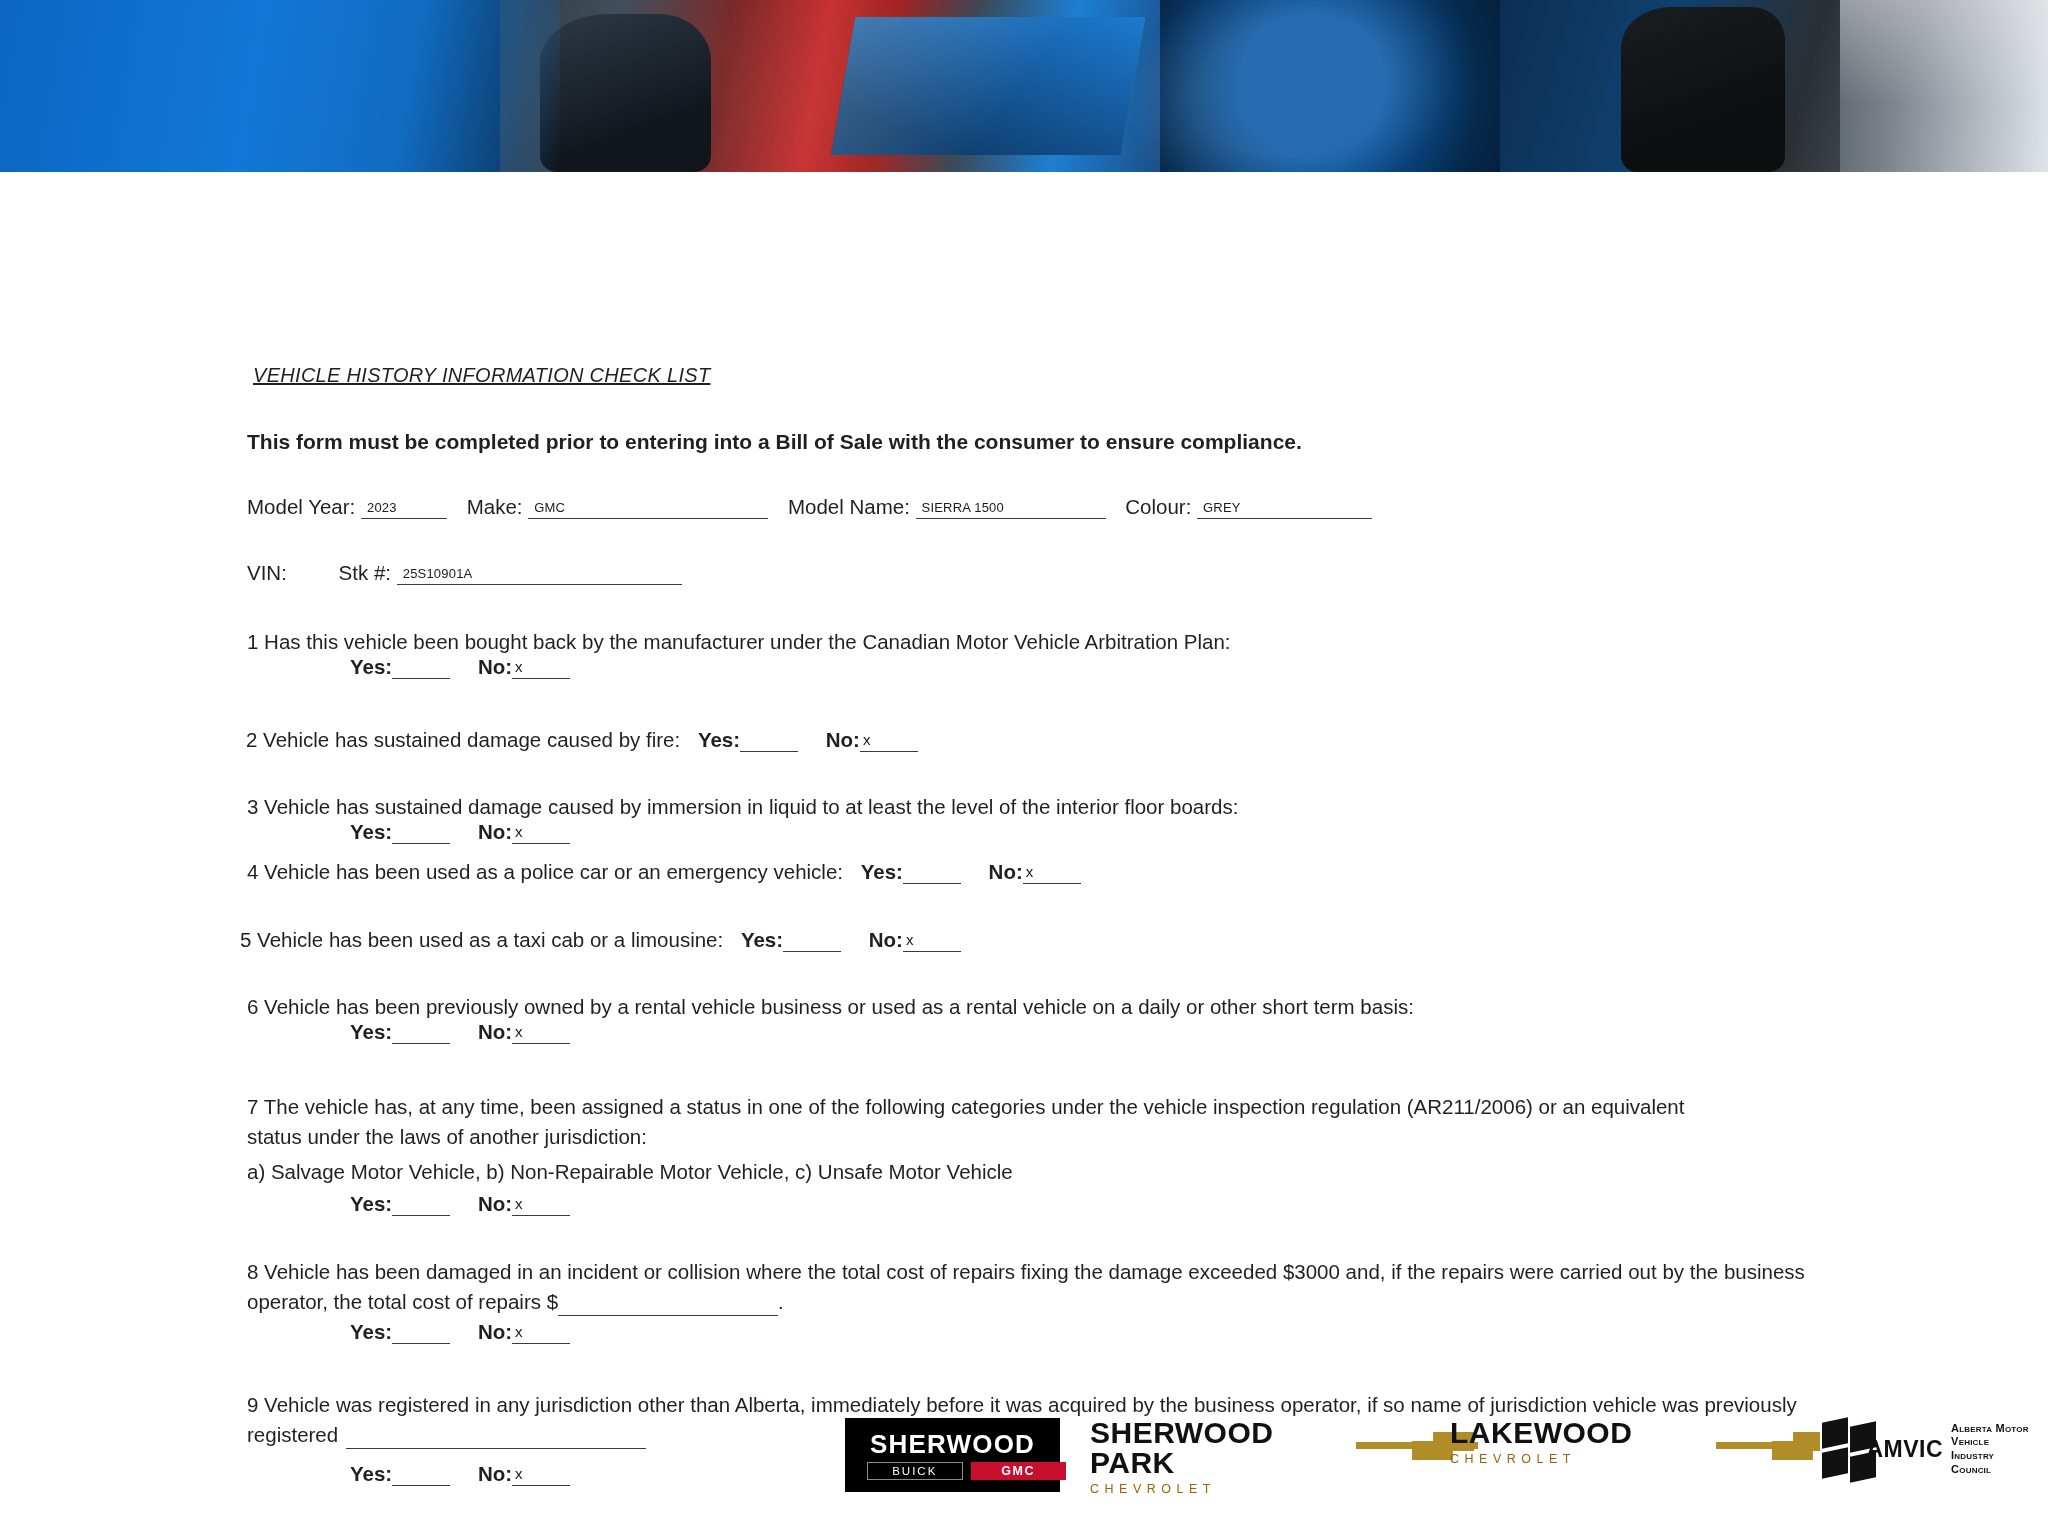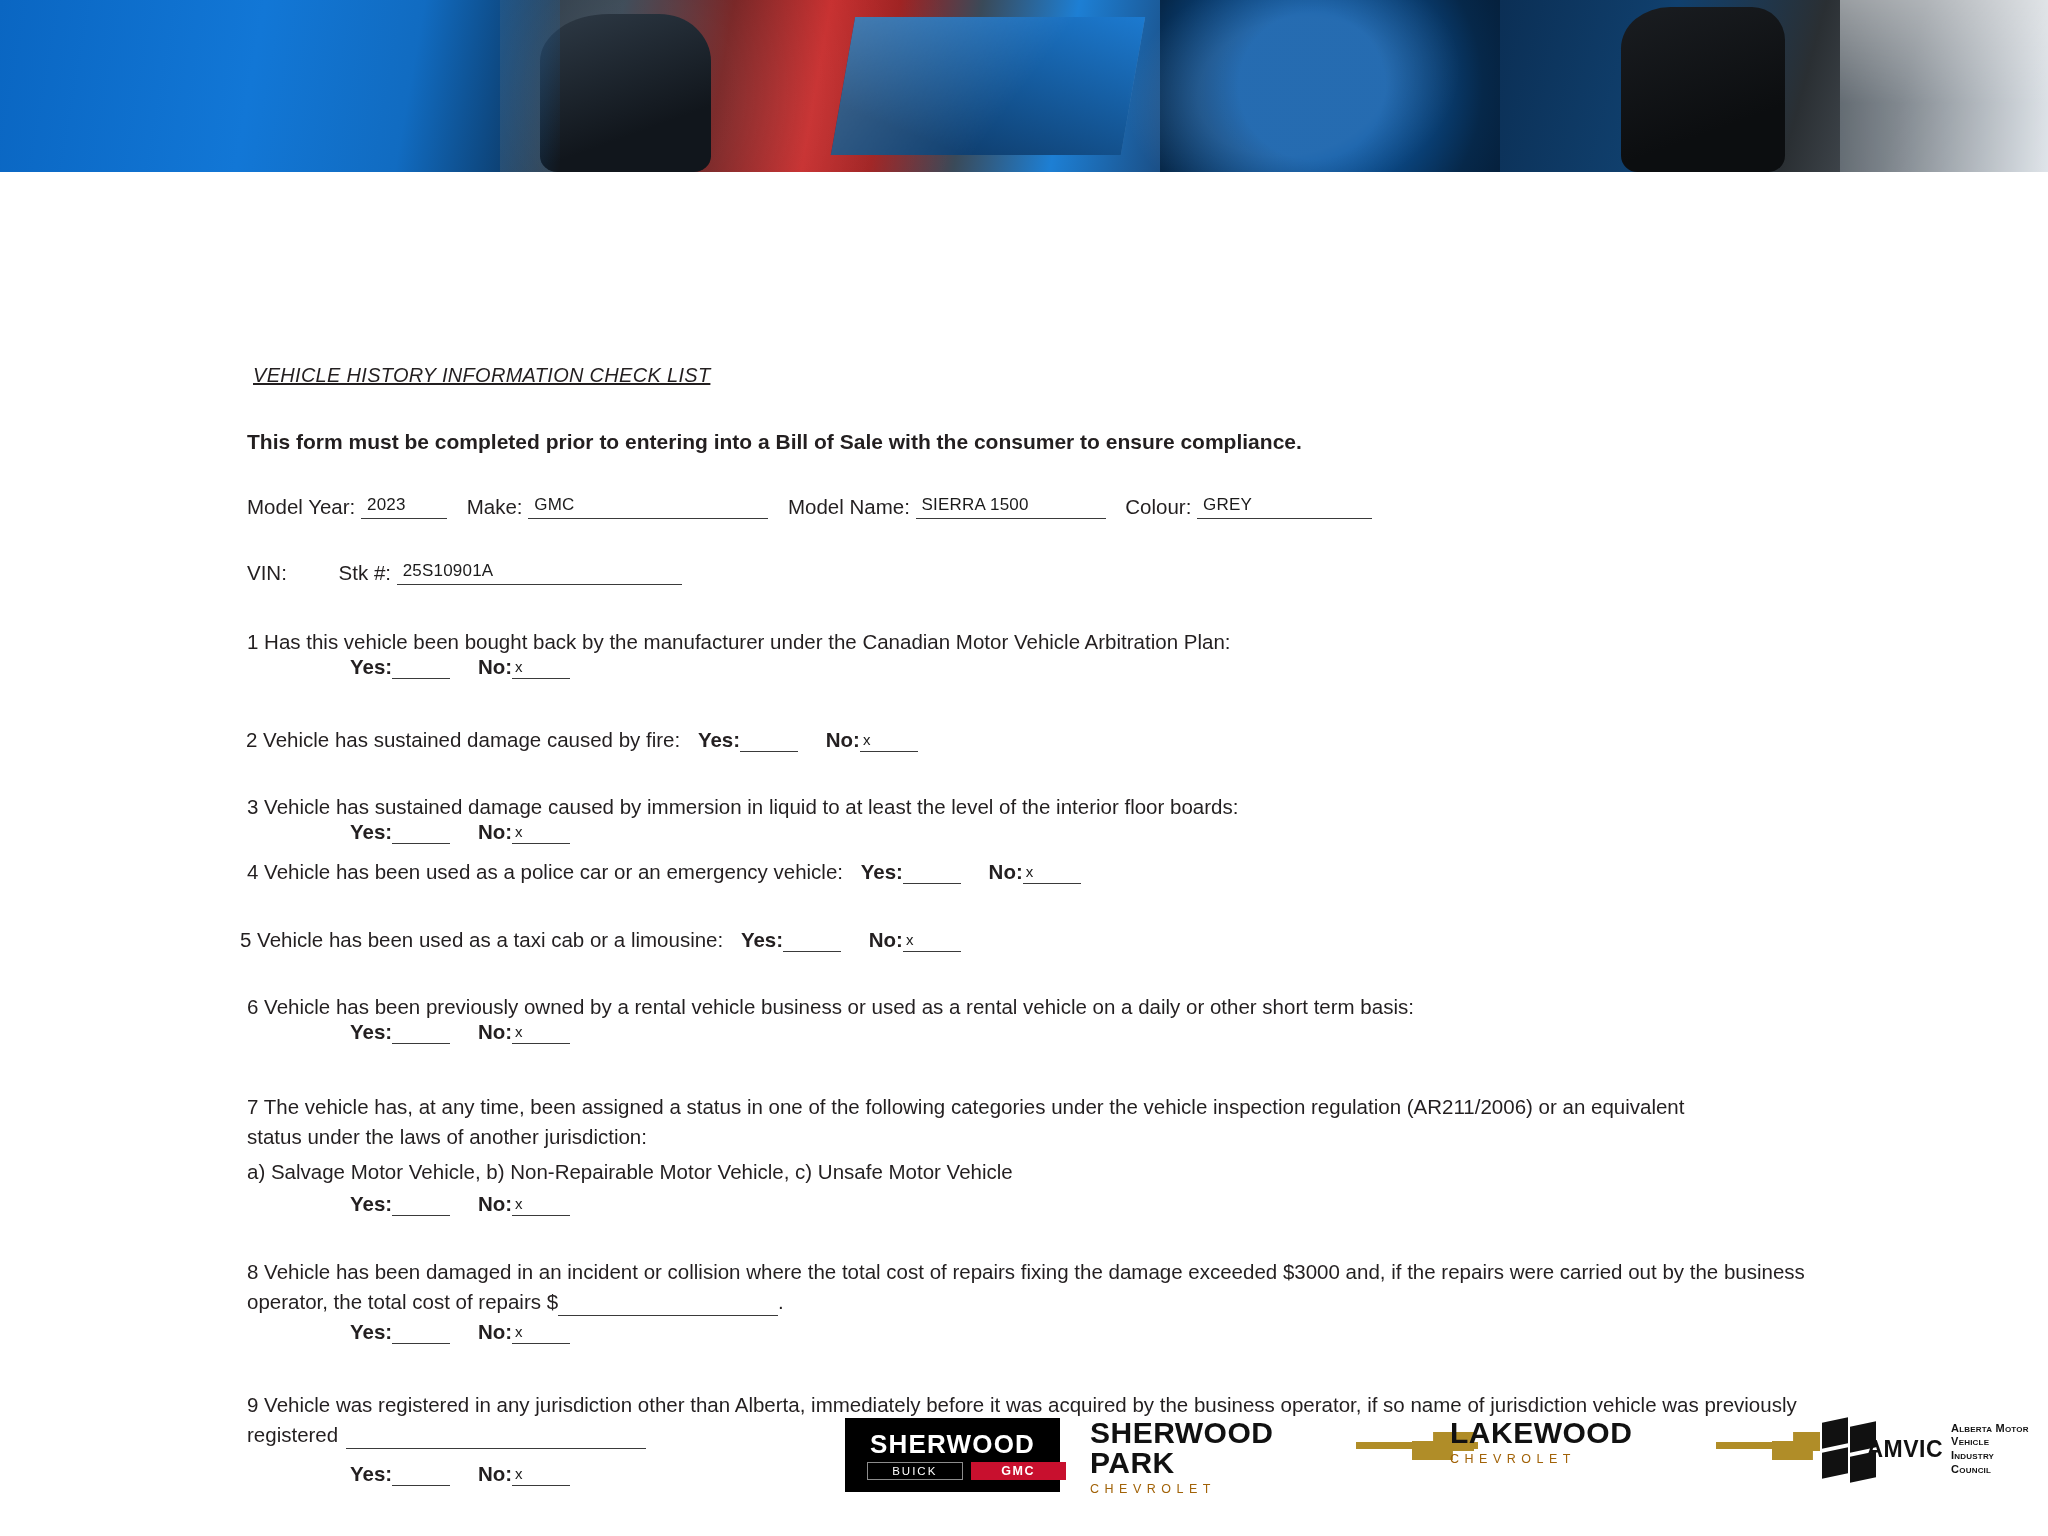--- a/index.html
+++ b/index.html
@@ -157,21 +157,21 @@
     display: inline-block;
     border-bottom: 1.3px solid #3a3a3a;
     position: relative;
     vertical-align: bottom;
     height: 26px;
   }
   .fill .val {
     position: absolute;
     left: 6px;
     bottom: 3px;
-    font-size: 17px;
+    font-size: 13px;
     letter-spacing: 0.2px;
     color: #1b1b1b;
     font-family: "Liberation Sans", sans-serif;
   }
   .blank {
     display: inline-block;
     border-bottom: 1.3px solid #3a3a3a;
     height: 20px;
     vertical-align: bottom;
   }

